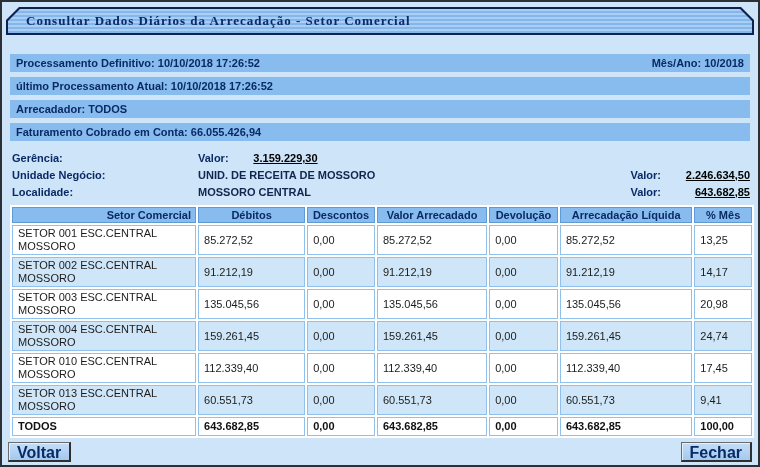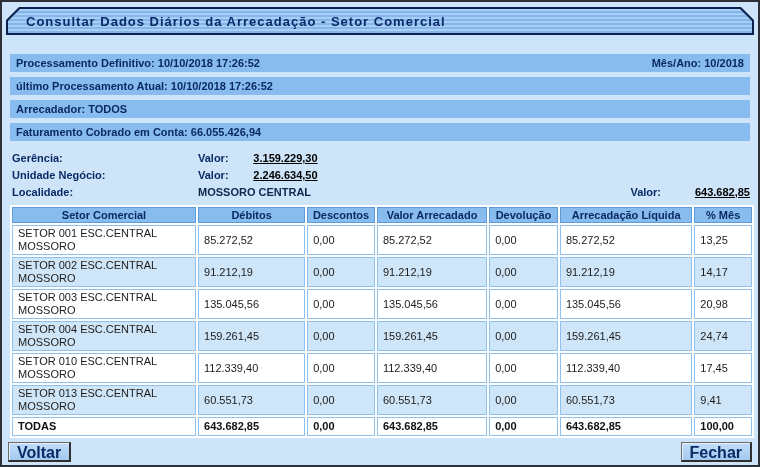--- a/index.html
+++ b/index.html
@@ -18,21 +18,21 @@
   .titlebar-outer {
     margin:5px 4px 0 4px; height:28px; position:relative;
     background:#0e2150;
     clip-path: polygon(13px 0, calc(100% - 13px) 0, 100% 13px, 100% 100%, 0 100%, 0 13px);
   }
   .titlebar-inner {
     position:absolute; inset:2px;
     clip-path: polygon(12px 0, calc(100% - 12px) 0, 100% 12px, 100% 100%, 0 100%, 0 12px);
     background: repeating-linear-gradient(to bottom,
       #aacff5 0px, #aacff5 2px, #84b6ec 2px, #84b6ec 4px);
-    display:flex; align-items:center;
+    display:flex; align-items:center;font-family:Liberation Serif, serif;
   }
   .title-text {
     color:#0c2a68; font-weight:bold; font-size:13px;
     letter-spacing:1px; padding-left:18px; white-space:nowrap;
   }
 
   
   .bars { margin-top:19px; }
   .bar {
     margin:0 8px 5px 8px; height:18px;
@@ -62,21 +62,21 @@
     width:744px; margin:5px 8px 0 8px;
     border-collapse:separate; border-spacing:2px;
     background:#ffffff; table-layout:fixed;
     font-size:11px;
   }
   table.setores th {
     background:#88bcee; color:#0a2a66; font-weight:bold;
     border:1px solid #5d9bd6; padding:1px 4px; height:16px;
     text-align:center; white-space:nowrap; overflow:hidden;
   }
-  table.setores th.col-setor { text-align:center; }
+  table.setores th.col-setor { text-align:right; }
   table.setores td {
     border:1px solid #8fc0ee; background:#ffffff;
     color:#1c1c1c; padding:1px 5px; height:27px;
     text-align:left; vertical-align:middle; line-height:13px;
   }
   table.setores td.name { text-align:left; }
   table.setores tr.alt td { background:#cfe6f8; }
   table.setores tr.total td {
     font-weight:bold; background:#ffffff; height:19px; color:#111;
   }
@@ -126,20 +126,21 @@
   <div class="summary">
     <div class="summary-row">
       <span class="summary-label">Gerência:</span>
       <span class="summary-valor">
         <span class="valor-label">Valor:</span>
         <span class="valor-link">3.159.229,30</span>
       </span>
     </div>
     <div class="summary-row">
       <span class="summary-label">Unidade Negócio:</span>
+      <span class="summary-value">UNID. DE RECEITA DE MOSSORO</span>
       <span class="summary-valor">
         <span class="valor-label">Valor:</span>
         <span class="valor-link">2.246.634,50</span>
       </span>
     </div>
     <div class="summary-row">
       <span class="summary-label">Localidade:</span>
       <span class="summary-value">MOSSORO CENTRAL</span>
       <span class="summary-valor">
         <span class="valor-label">Valor:</span>
@@ -218,21 +219,21 @@
       <tr class="alt">
         <td class="name">SETOR 013 ESC.CENTRAL MOSSORO</td>
         <td>60.551,73</td>
         <td>0,00</td>
         <td>60.551,73</td>
         <td>0,00</td>
         <td>60.551,73</td>
         <td>9,41</td>
       </tr>
       <tr class="total">
-        <td class="name">TODAS</td>
+        <td class="name">TODOS</td>
         <td>643.682,85</td>
         <td>0,00</td>
         <td>643.682,85</td>
         <td>0,00</td>
         <td>643.682,85</td>
         <td>100,00</td>
       </tr>
     </tbody>
   </table>
 

